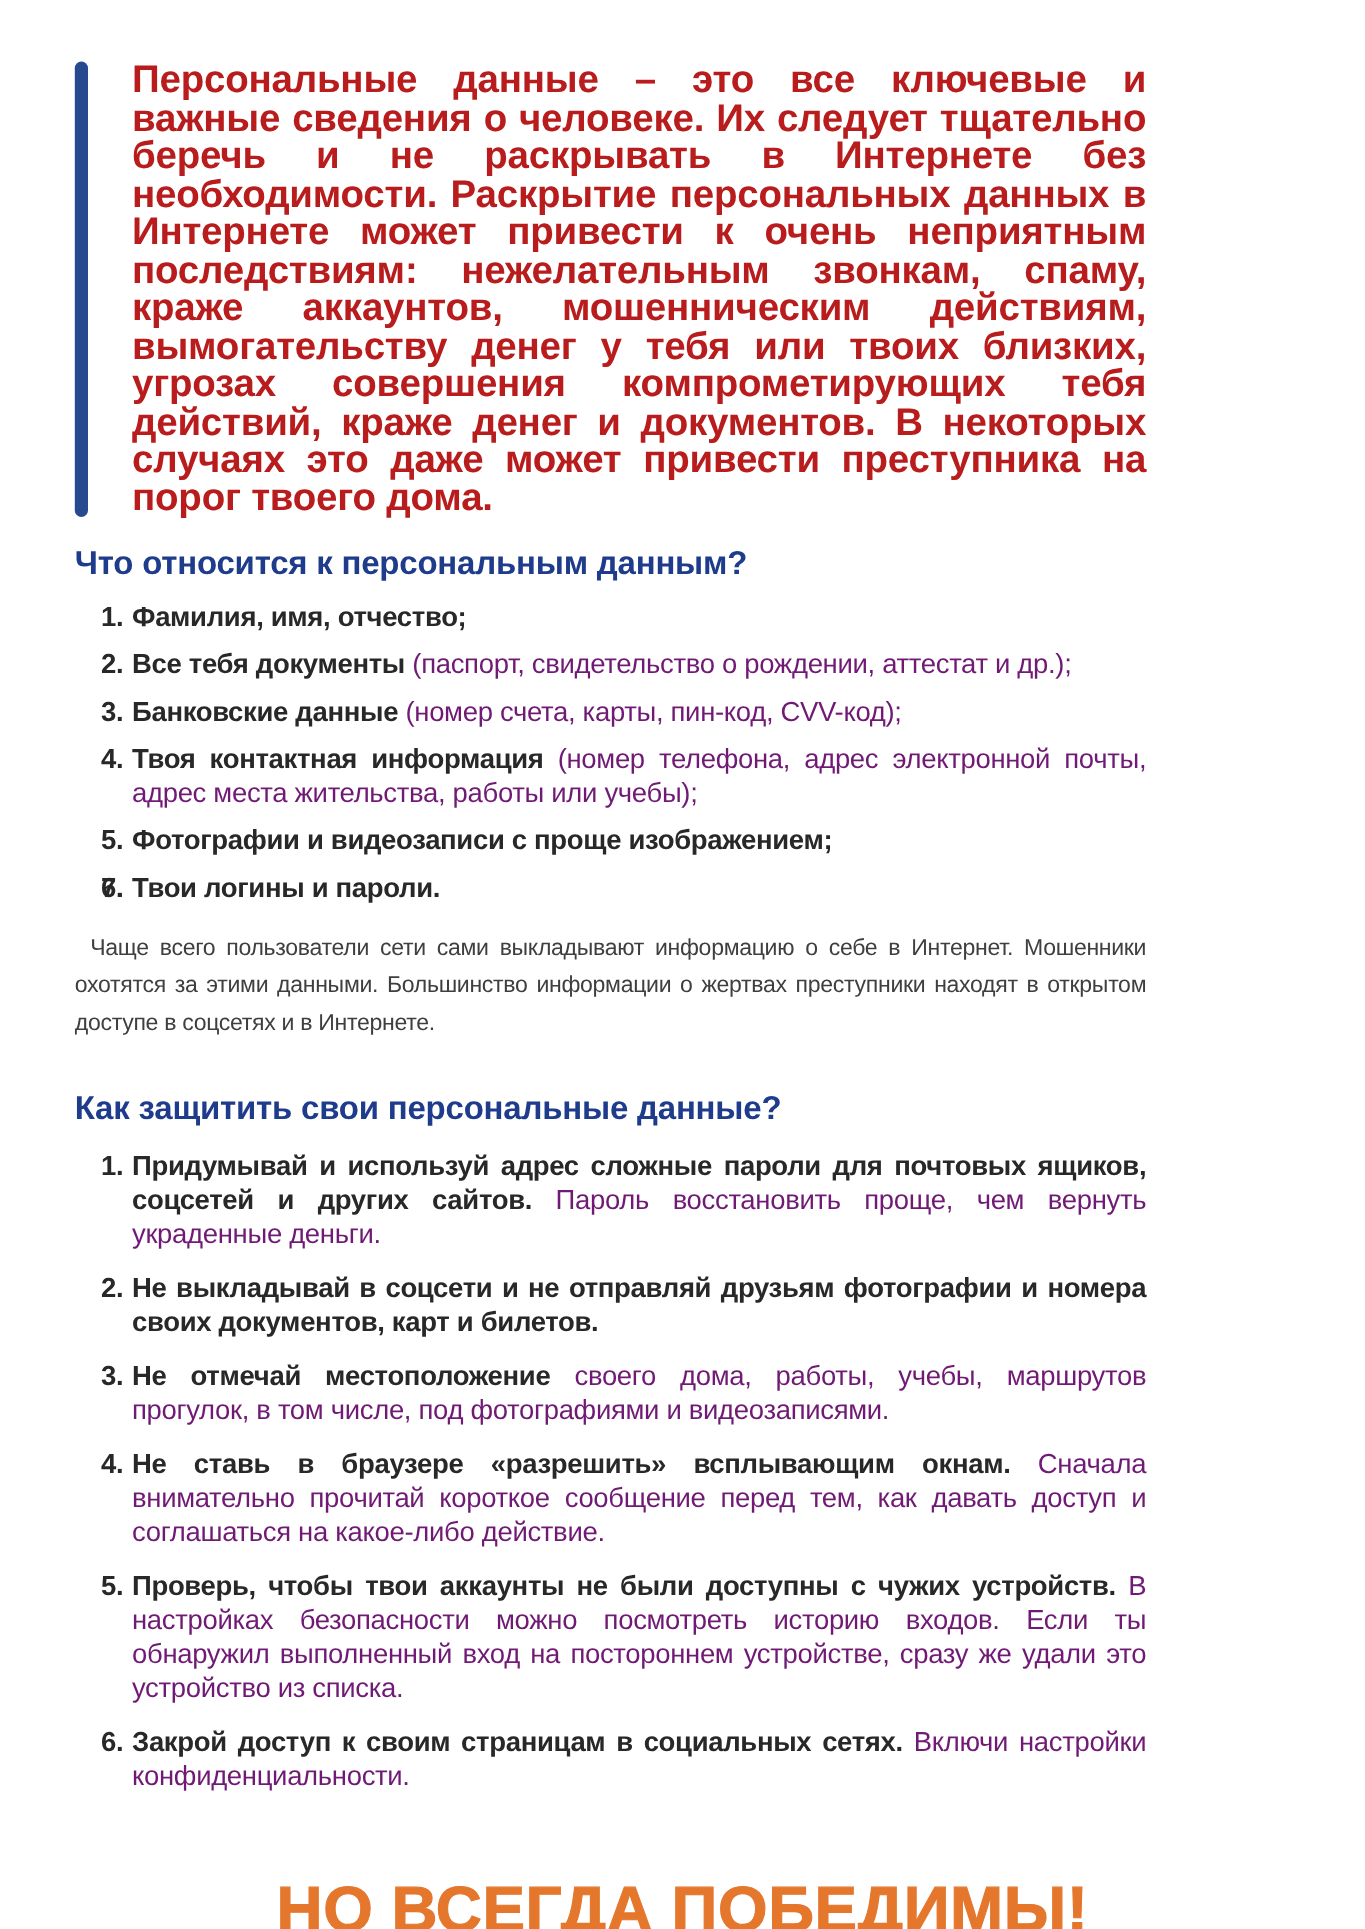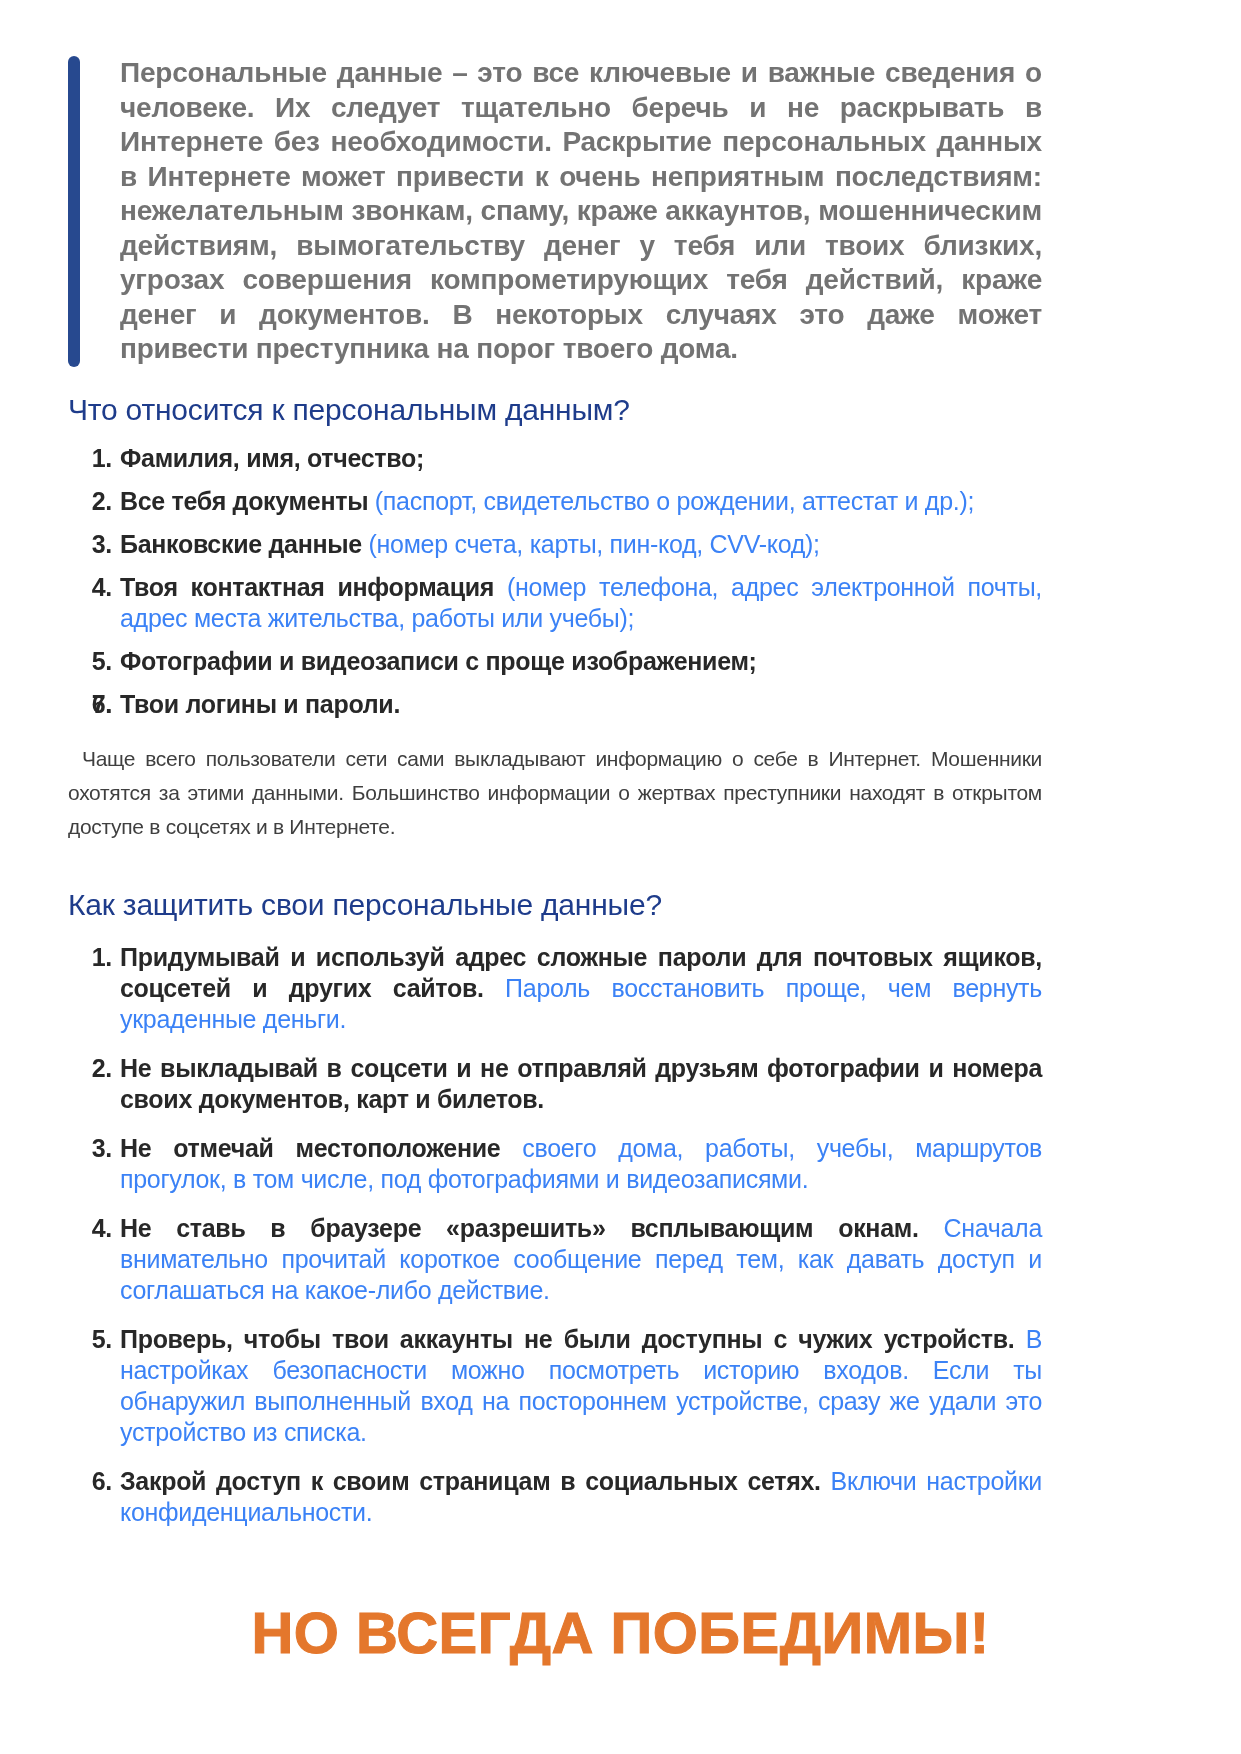--- a/index.html
+++ b/index.html
@@ -24,33 +24,33 @@
   }
   .intro-bar {
     flex: 0 0 12px;
     width: 12px;
     border-radius: 6px;
     background: #27498F;
     margin-right: 40px;
   }
   .intro-text {
     width: 922px;
-    font-size: 28px;
+    font-size: 35px;
     font-weight: 700;
     line-height: 34.5px;
     letter-spacing: -0.2px;
-    color: #737373;
+    color: #b91c1c;
     text-align: justify;
   }
 
   
   .section-heading {
     margin-top: 26px;
     font-size: 30px;
-    font-weight: 400;
+    font-weight: 700;
     letter-spacing: -0.2px;
     color: #1E3C8B;
   }
   .section-heading.second { margin-top: 44px; }
 
   
   ol.plain {
     list-style: none;
     margin-top: 16px;
   }
@@ -71,21 +71,21 @@
     text-align: right;
     font-weight: 700;
     color: #282828;
   }
   ol.plain li .lead {
     font-weight: 700;
     color: #282828;
   }
   ol.plain li .rest {
     font-weight: 400;
-    color: #3b82f6;
+    color: #701a75;
   }
   ol.plain.second { margin-top: 20px; }
   ol.plain.second li { margin-bottom: 18px; }
 
   
   .body-paragraph {
     margin-top: 22px;
     font-size: 21px;
     line-height: 34px;
     letter-spacing: -0.3px;

